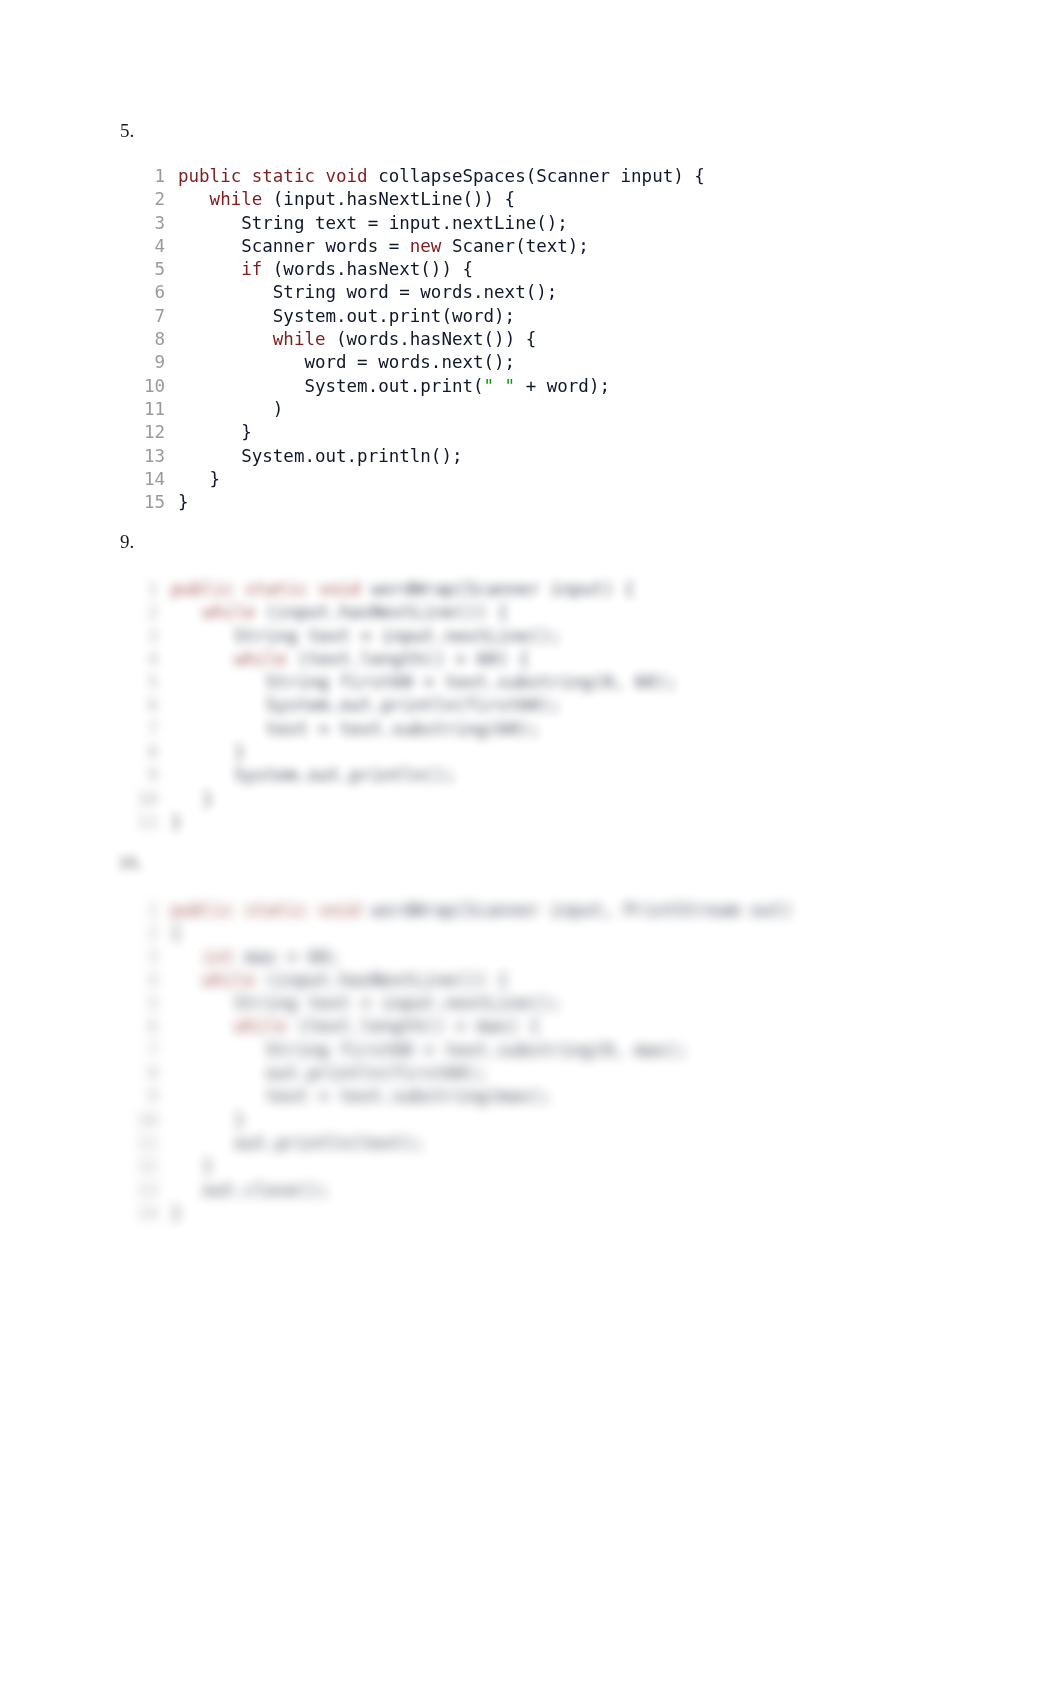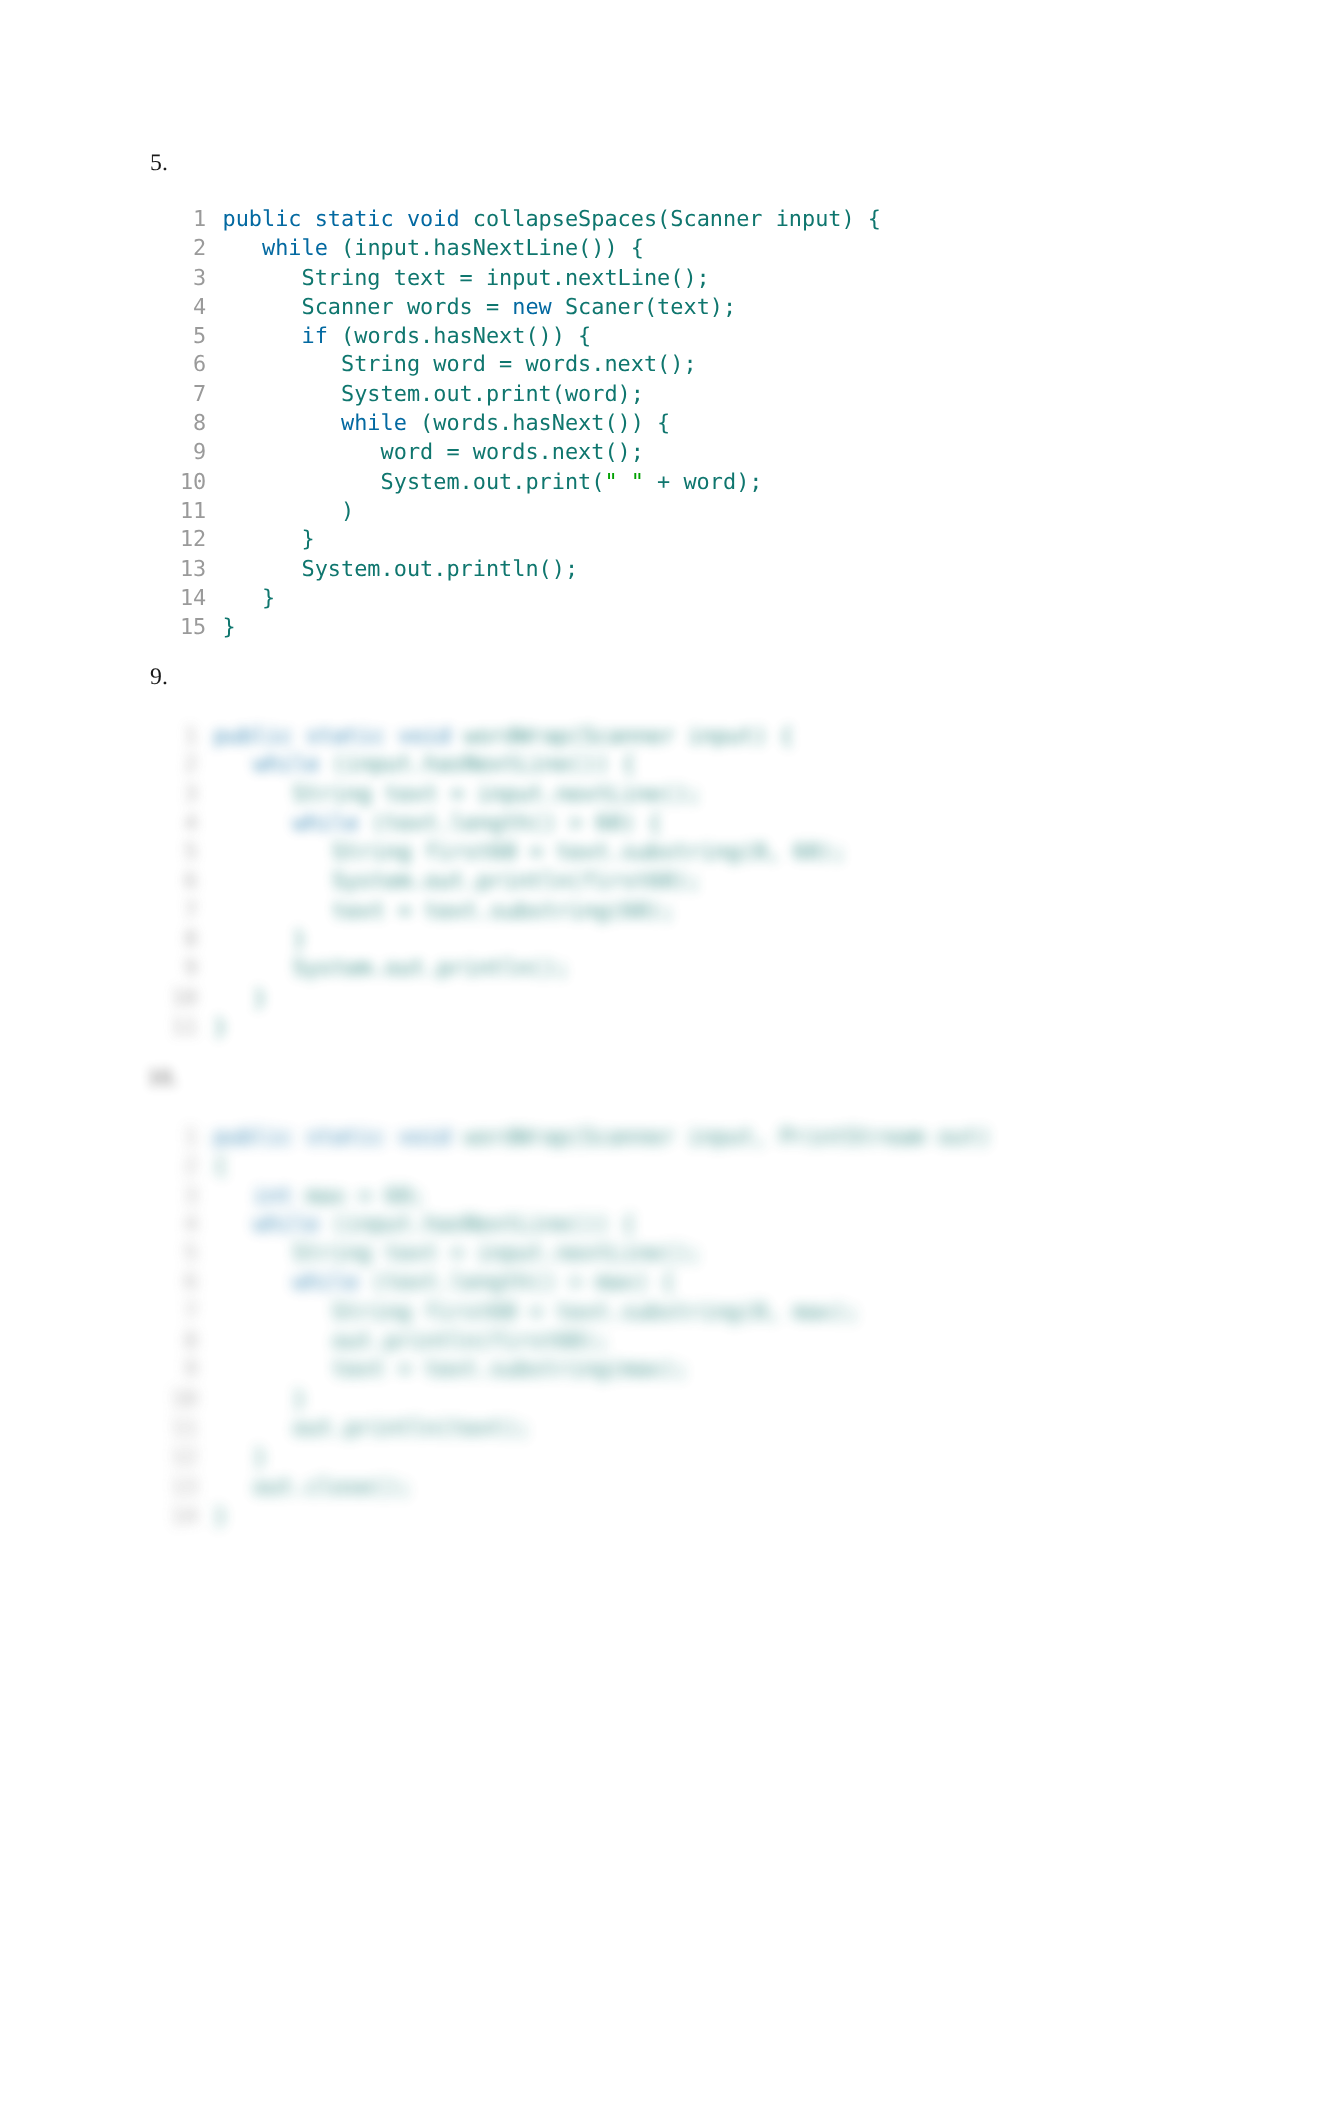--- a/index.html
+++ b/index.html
@@ -52,23 +52,23 @@
     text-align: right;
     color: #9a9a9a;
     padding-right: 13px;
     box-sizing: content-box;
     user-select: none;
   }
   .code-text {
     white-space: pre;
     color: #000000;
   }
-  .kw   { color: #0369a1; }
+  .kw   { color: #7f1d1d; }
   .str  { color: #00a000; }
-  .plain{ color: #0f766e; }
+  .plain{ color: #0f172a; }
 
   
   .blurred {
     filter: blur(4.6px);
     opacity: 0.78;
   }
   .blurred-strong {
     filter: blur(5.1px);
     opacity: 0.80;
   }

